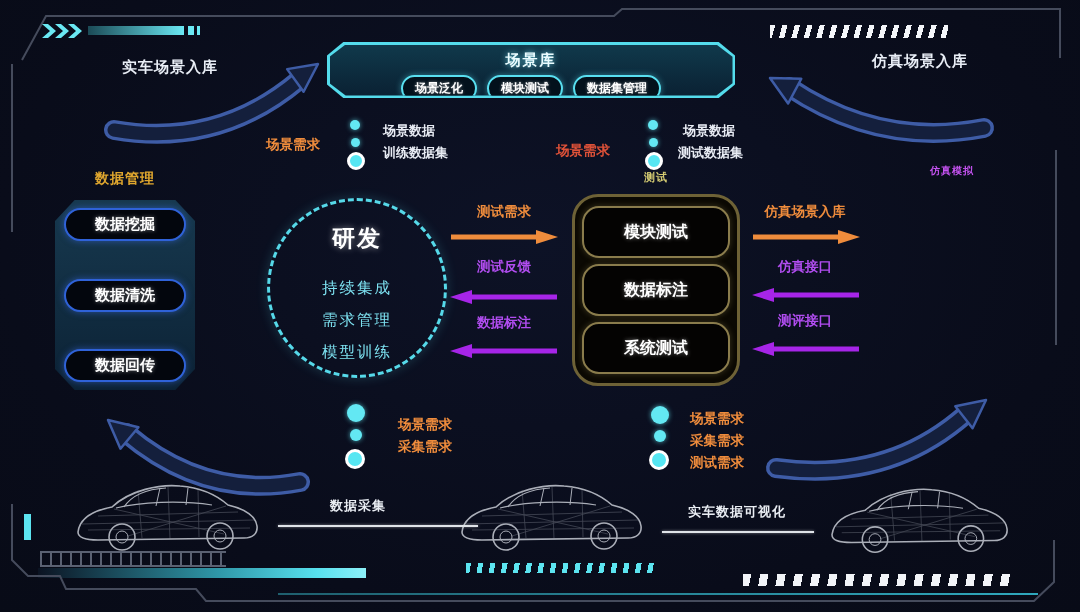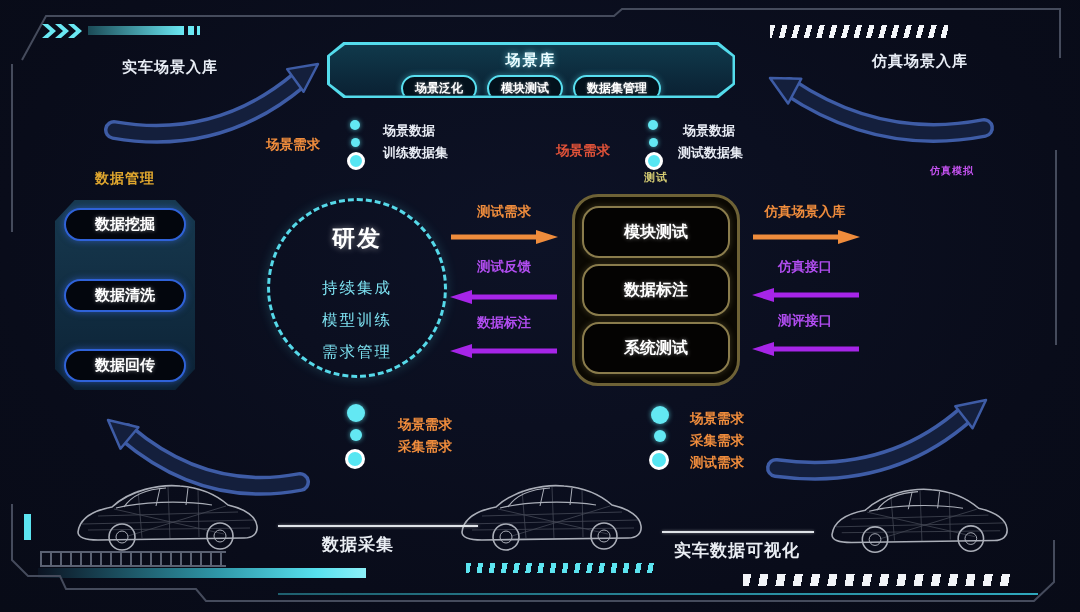--- a/index.html
+++ b/index.html
@@ -54,21 +54,21 @@
     color:#fff;font-size:16px;font-weight:bold;display:flex;align-items:center;justify-content:center;
     box-shadow:0 0 6px rgba(150,135,80,.35);text-shadow:0 0 4px rgba(255,255,255,.45);box-sizing:border-box;}
   
   .sim-box{left:872px;top:188px;width:160px;height:204px;border:2px solid #7c2fd9;border-radius:8px;
     background:linear-gradient(180deg,#2b1247,#180a2b);display:flex;flex-direction:column;align-items:center;
     justify-content:space-evenly;padding:6px 0;box-sizing:border-box;box-shadow:0 0 10px rgba(140,60,230,.4);}
   .sim-pill{width:142px;height:36px;border-radius:19px;border:2px solid #9137ea;background:#060309;
     color:#fff;font-size:15px;font-weight:bold;display:flex;align-items:center;justify-content:center;
     box-shadow:0 0 7px rgba(150,70,240,.5);text-shadow:0 0 4px rgba(255,255,255,.45);box-sizing:border-box;}
   
-  .caption{color:#e9edf3;font-size:17px;font-weight:bold;letter-spacing:1px;margin-top:36px;}
+  .caption{color:#e9edf3;font-size:13px;font-weight:bold;letter-spacing:1px;}
   .cap-line{height:2px;background:#dfe3e8;box-shadow:0 0 3px rgba(255,255,255,.5);}
   
   .dash-white-top{left:770px;top:25px;width:178px;height:13px;
     background:repeating-linear-gradient(105deg,#f4f6fa 0 5px,transparent 5px 12px);}
   .squares-row{left:40px;top:551px;width:186px;height:12px;border-top:2px solid #5a6172;border-bottom:2px solid #5a6172;
     background:repeating-linear-gradient(90deg,#5a6172 0 2px,transparent 2px 10px);}
   .grad-bar{left:38px;top:568px;width:328px;height:10px;
     background:linear-gradient(90deg,#0b1322,#2f97a8 55%,#57e0ee 85%,#8df0f8);}
   .slash-cyan{left:466px;top:563px;width:190px;height:10px;
     background:repeating-linear-gradient(100deg,#5ce4f0 0 5px,transparent 5px 12px);}
@@ -164,22 +164,22 @@
   <div class="abs dm-box" style="z-index:3">
     <div class="dm-pill">数据挖掘</div>
     <div class="dm-pill">数据清洗</div>
     <div class="dm-pill">数据回传</div>
   </div>
 
   <div class="abs dev-circle ctr" style="z-index:3">
     <div class="dev-title">研发</div>
     <div style="margin-top:18px;">
       <div class="dev-item">持续集成</div>
+      <div class="dev-item">需求管理</div>
       <div class="dev-item">模型训练</div>
-      <div class="dev-item">需求管理</div>
     </div>
   </div>
 
   <div class="abs lbl-orange ctr" style="left:452px;top:203px;width:104px;z-index:3">测试需求</div>
   <svg class="abs" style="left:448px;top:228px;z-index:3" width="112" height="18">
     <line x1="3" y1="9" x2="90" y2="9" stroke="#ef8c3c" stroke-width="5"></line>
       <polygon points="110,9 88,2 88,16" fill="#ef8c3c"></polygon>
   </svg>
   <div class="abs lbl-purple ctr" style="left:452px;top:258px;width:104px;z-index:3">测试反馈</div>
   <svg class="abs" style="left:448px;top:288px;z-index:3" width="112" height="18">

